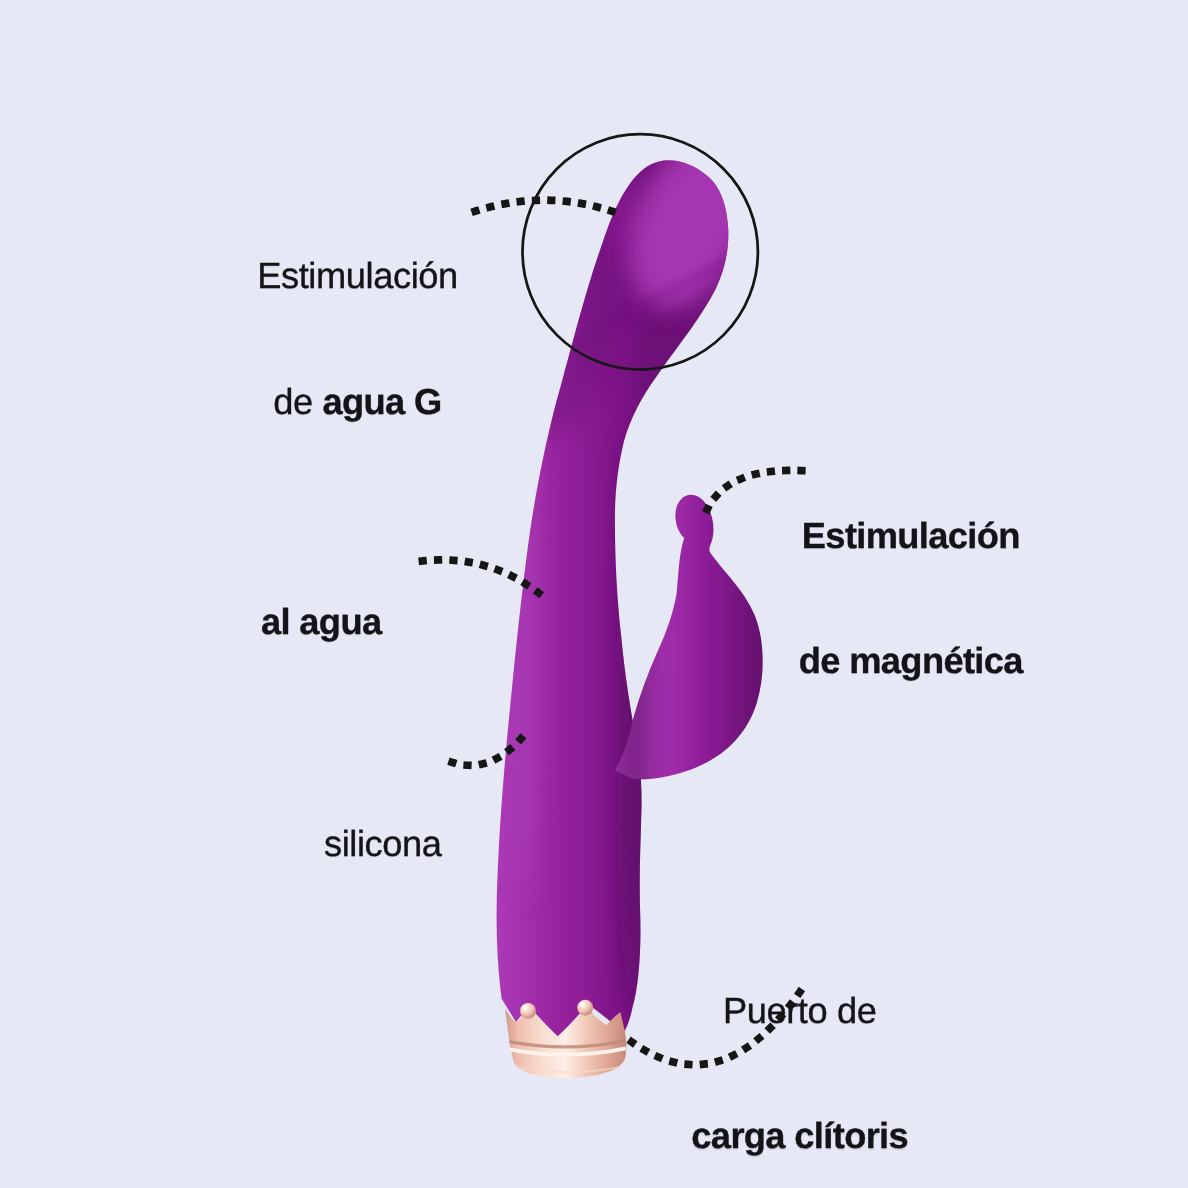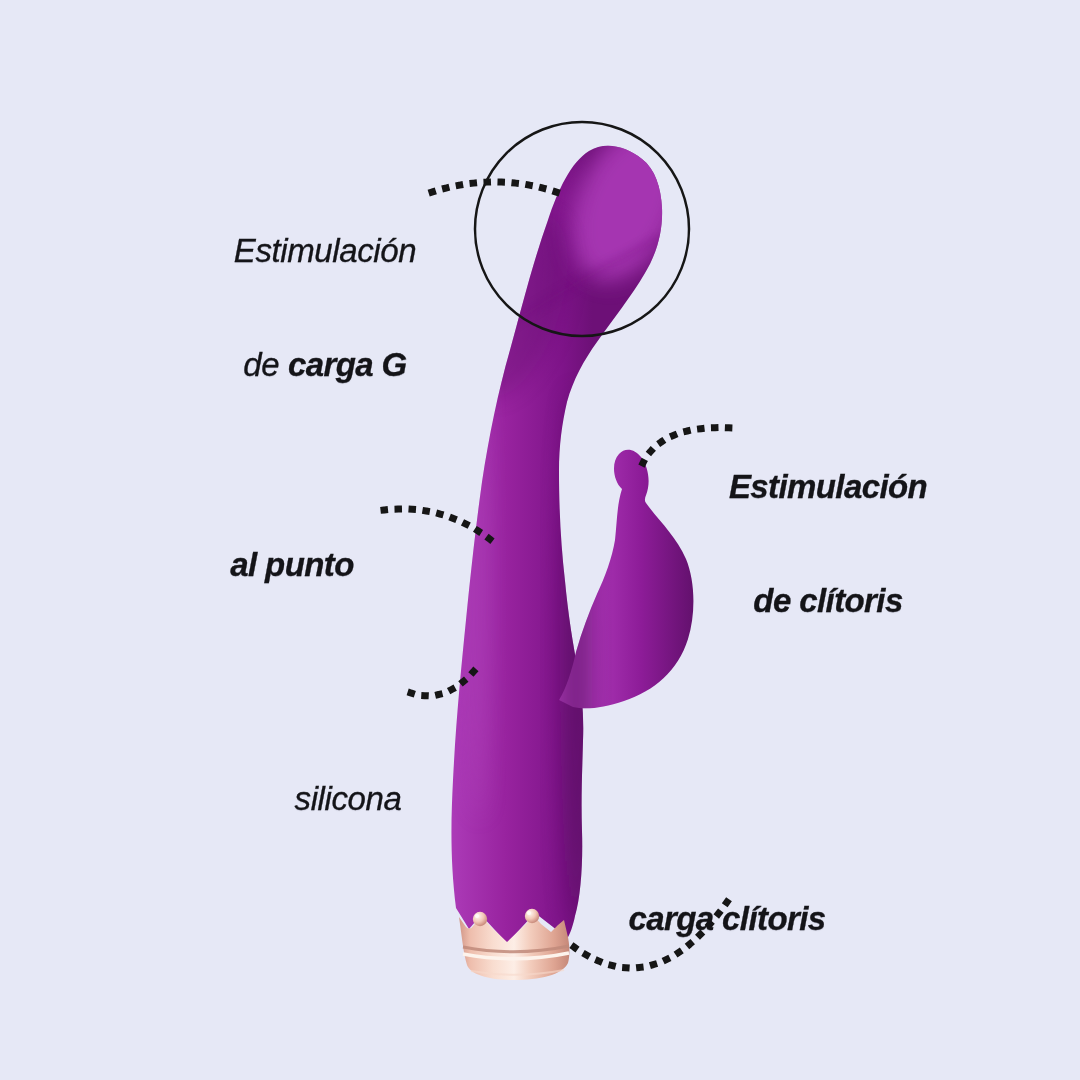--- a/index.html
+++ b/index.html
@@ -3,21 +3,21 @@
 <meta charset="utf-8">
 <style>
   html, body { margin: 0; padding: 0; }
   body {
     width: 1080px; height: 1080px;
     position: relative;
     overflow: hidden;
     background: #e6e8f6;
     font-family: "Liberation Sans", "DejaVu Sans", sans-serif;
   }
-  #stage { position: absolute; inset: 0; width: 1080px; height: 1080px; font-style: italic; }
+  #stage { position: absolute; inset: 0; width: 1080px; height: 1080px; }
   svg.art { position: absolute; left: 0; top: 0; width: 1080px; height: 1080px; display: block; }
   .label {
     position: absolute;
     width: 300px;
     text-align: center;
     color: #141418;
     font-size: 33px;
     line-height: 38px;
     letter-spacing: -0.4px;
     -webkit-text-stroke: 0.3px #141418;
@@ -143,33 +143,34 @@
       <path d="M 432,192 Q 498,171 562,194"></path>
       <path d="M 643,463 Q 662,424 733,428"></path>
       <path d="M 384,510 Q 448,503 497,545"></path>
       <path d="M 411,693 Q 445,704 474,671"></path>
       <path d="M 727,902 Q 652,1010 566,941"></path>
     </g>
   </svg>
 
   <div class="label" style="left:175px; top:156px;">
     <span class="line">Estimulación</span>
-    <span class="line"><span>de </span><span class="bold">carga G</span></span>
+    <span class="line"><span>de </span><span class="bold">agua G</span></span>
   </div>
 
   <div class="label allbold" style="left:678px; top:392px;">
     <span class="line">Estimulación</span>
-    <span class="line">de clítoris</span>
+    <span class="line">de magnética</span>
   </div>
 
   <div class="label allbold" style="left:142px; top:470px;">
-    <span class="line">al punto</span>
+    <span class="line">al agua</span>
   </div>
 
-  <div class="label" style="left:198px; top:704px;">
+  <div class="label" style="left:198px; top:672px;">
     <span class="line">silicona</span>
   </div>
 
   <div class="label" style="left:577px; top:824px;">
+    <span class="line">Puerto de</span>
     <span class="line bold">carga clítoris</span>
   </div>
 
 </div>
 
 </body></html>

